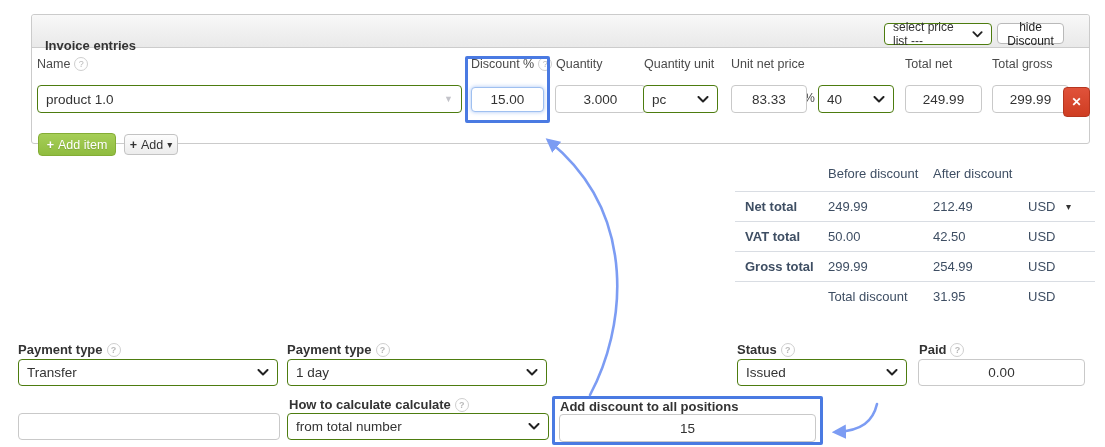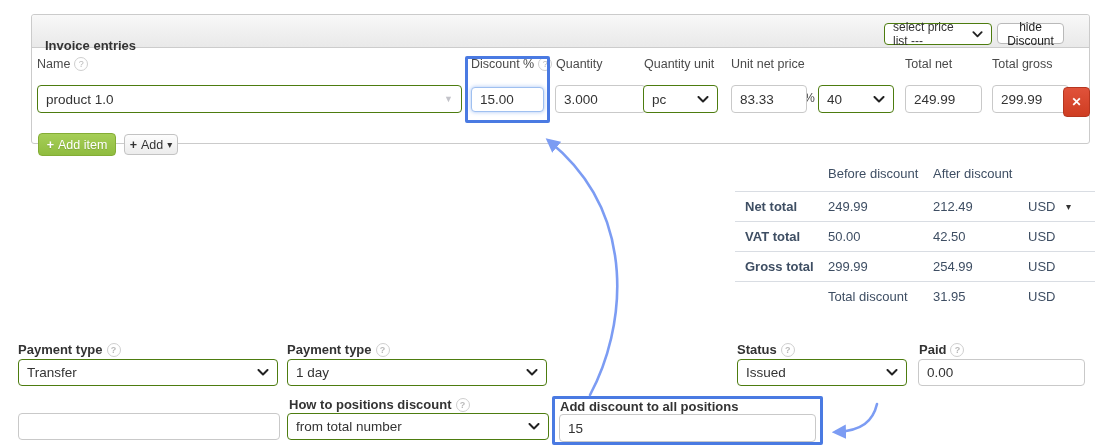--- a/index.html
+++ b/index.html
@@ -15,21 +15,21 @@
     border:1px solid #cbcbcb; border-radius:3px; background:#fff; }
   .panel-header { position:absolute; left:0; top:0; right:0; height:33px;
     background:linear-gradient(#f8f8f8,#e9e9e9); border-bottom:1px solid #ccc;
     border-radius:3px 3px 0 0; }
   .panel-title { left:45px; top:22px; font-size:13px; font-weight:bold; color:#333;margin-top:16px; }
 
   
   .ctl { border:1px solid #4d7c0f; border-radius:4px; background:#fff;
     font-size:13.5px; color:#333; display:flex; align-items:center; padding:0 8px; }
   input.plain { border:1px solid #c9c9c9; border-radius:4px; background:#fff;
-    font-size:13.5px; color:#333; padding:0 8px; font-family:inherit; outline:none; width:100%; height:100%; }
+    font-size:13.5px; color:#333; padding:0 8px; font-family:inherit; outline:none; width:100%; height:100%;text-align:center; }
   .sel { justify-content:space-between; cursor:default; }
   .sel .chev { flex:0 0 auto; margin-left:6px; display:flex; align-items:center; }
 
   .col-label { font-size:12.5px; color:#4a4a4a; white-space:nowrap; display:flex; align-items:center; }
   .q-icon { display:inline-flex; align-items:center; justify-content:center;
     width:14px; height:14px; border:1px solid #cfcfcf; border-radius:50%;
     color:#b9b9b9; font-size:9px; margin-left:4px; background:#fff; }
 
   
   .hl-box { border:3px solid #4a7ae2; border-radius:2px; background:transparent; pointer-events:none; }
@@ -228,21 +228,21 @@
     <span class="q-icon">?</span>
   </div>
   <input class="abs plain" style="left: 918px; top: 359px; width: 167px; height: 27px;" value="0.00">
 
   <div class="abs form-label" style="left:18px;top:418px;">
     <span>PO number</span>
   </div>
   <input class="abs plain" style="left: 18px; top: 413px; width: 262px; height: 27px;" value="">
 
   <div class="abs form-label" style="left:289px;top:397px;">
-    <span>How to positions discount</span>
+    <span>How to calculate calculate</span>
     <span class="q-icon">?</span>
   </div>
   <div class="abs ctl sel" style="left:287px;top:413px;width:262px;height:27px;">
     <span>from total number</span>
     <span class="chev">
       <svg width="12" height="7" viewBox="0 0 12 7">
           <polyline points="1.5,1 6,5.5 10.5,1" fill="none" stroke="#222" stroke-width="2" stroke-linecap="round" stroke-linejoin="round"></polyline>
         </svg>
     </span>
   </div>

